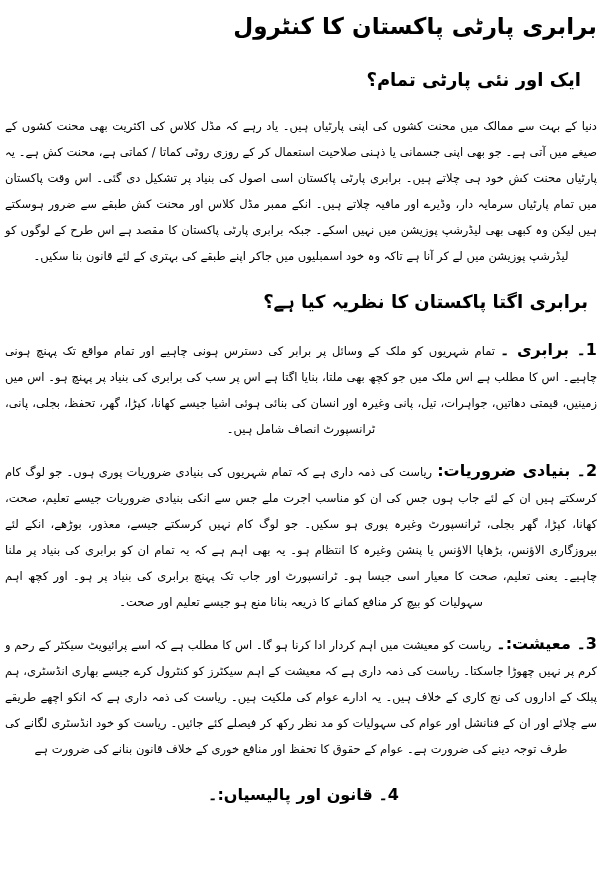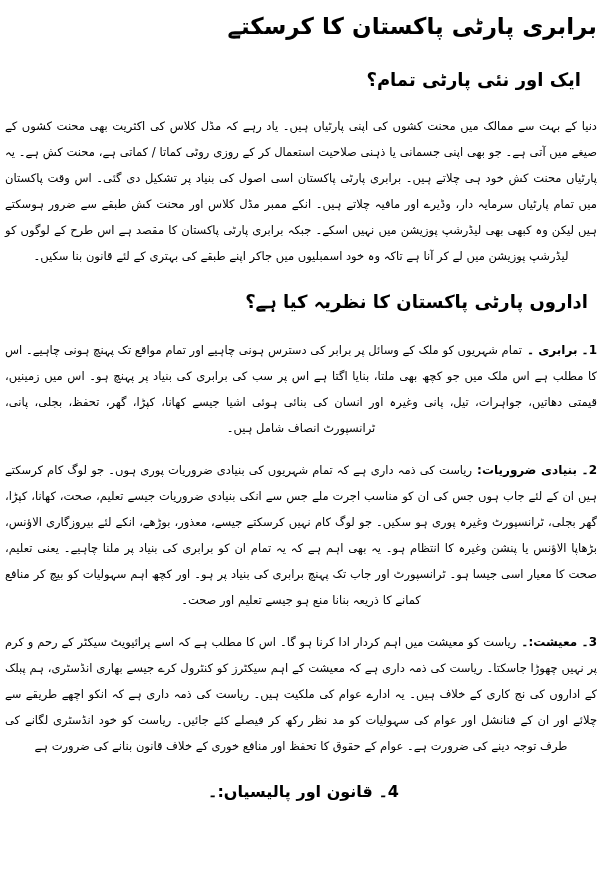--- a/index.html
+++ b/index.html
@@ -55,45 +55,45 @@
   }
   .point-para {
     font-size: 11.5px;
     line-height: 26px;
     text-align: justify;
     text-align-last: center;
     margin: 0 0 16px 0;
   }
   .pt-label {
     font-weight: bold;
-    font-size: 12px;
+    font-size: 16px;
     margin-inline-end: 5px;
   }
   .point-4 {
     font-size: 13.5px;
     line-height: 34px;
     margin-bottom: 0;
   }
   .point-4 .pt-label {
     font-size: 16px;
   }
 </style>
 </head>
 <body>
 
 <div class="page">
 
-  <h1 class="doc-title">برابری پارٹی پاکستان کا کرسکتے</h1>
+  <h1 class="doc-title">برابری پارٹی پاکستان کا کنٹرول</h1>
 
   <h2 class="section-heading heading-why">ایک اور نئی پارٹی تمام؟</h2>
 
 
   <p class="body-para para-workers">دنیا کے بہت سے ممالک میں محنت کشوں کی اپنی پارٹیاں ہیں۔ یاد رہے کہ مڈل کلاس کی اکثریت بھی محنت کشوں کے صیغے میں آتی ہے۔ جو بھی اپنی جسمانی یا ذہنی صلاحیت استعمال کر کے روزی روٹی کماتا / کماتی ہے، محنت کش ہے۔ یہ پارٹیاں محنت کش خود ہی چلاتے ہیں۔ برابری پارٹی پاکستان اسی اصول کی بنیاد پر تشکیل دی گئی۔ اس وقت پاکستان میں تمام پارٹیاں سرمایہ دار، وڈیرے اور مافیہ چلاتے ہیں۔ انکے ممبر مڈل کلاس اور محنت کش طبقے سے ضرور ہوسکتے ہیں لیکن وہ کبھی بھی لیڈرشپ پوزیشن میں نہیں اسکے۔ جبکہ برابری پارٹی پاکستان کا مقصد ہے اس طرح کے لوگوں کو لیڈرشپ پوزیشن میں لے کر آنا ہے تاکہ وہ خود اسمبلیوں میں جاکر اپنے طبقے کی بہتری کے لئے قانون بنا سکیں۔</p>
 
-  <h2 class="section-heading heading-ideology">اداروں پارٹی پاکستان کا نظریہ کیا ہے؟</h2>
+  <h2 class="section-heading heading-ideology">برابری اگتا پاکستان کا نظریہ کیا ہے؟</h2>
 
   <p class="point-para point-1">
     <span class="pt-label">1۔ برابری ۔</span><span class="pt-text">تمام شہریوں کو ملک کے وسائل پر برابر کی دسترس ہونی چاہیے اور تمام مواقع تک پہنچ ہونی چاہیے۔ اس کا مطلب ہے اس ملک میں جو کچھ بھی ملتا، بنایا اگتا ہے اس پر سب کی برابری کی بنیاد پر پہنچ ہو۔ اس میں زمینیں، قیمتی دھاتیں، جواہرات، تیل، پانی وغیرہ اور انسان کی بنائی ہوئی اشیا جیسے کھانا، کپڑا، گھر، تحفظ، بجلی، پانی، ٹرانسپورٹ انصاف شامل ہیں۔</span>
   </p>
 
   <p class="point-para point-2">
     <span class="pt-label">2۔ بنیادی ضروریات:</span><span class="pt-text">ریاست کی ذمہ داری ہے کہ تمام شہریوں کی بنیادی ضروریات پوری ہوں۔ جو لوگ کام کرسکتے ہیں ان کے لئے جاب ہوں جس کی ان کو مناسب اجرت ملے جس سے انکی بنیادی ضروریات جیسے تعلیم، صحت، کھانا، کپڑا، گھر بجلی، ٹرانسپورٹ وغیرہ پوری ہو سکیں۔ جو لوگ کام نہیں کرسکتے جیسے، معذور، بوڑھے، انکے لئے بیروزگاری الاؤنس، بڑھاپا الاؤنس یا پنشن وغیرہ کا انتظام ہو۔ یہ بھی اہم ہے کہ یہ تمام ان کو برابری کی بنیاد پر ملنا چاہیے۔ یعنی تعلیم، صحت کا معیار اسی جیسا ہو۔ ٹرانسپورٹ اور جاب تک پہنچ برابری کی بنیاد پر ہو۔ اور کچھ اہم سہولیات کو بیچ کر منافع کمانے کا ذریعہ بنانا منع ہو جیسے تعلیم اور صحت۔</span>
   </p>
 
   <p class="point-para point-3">

